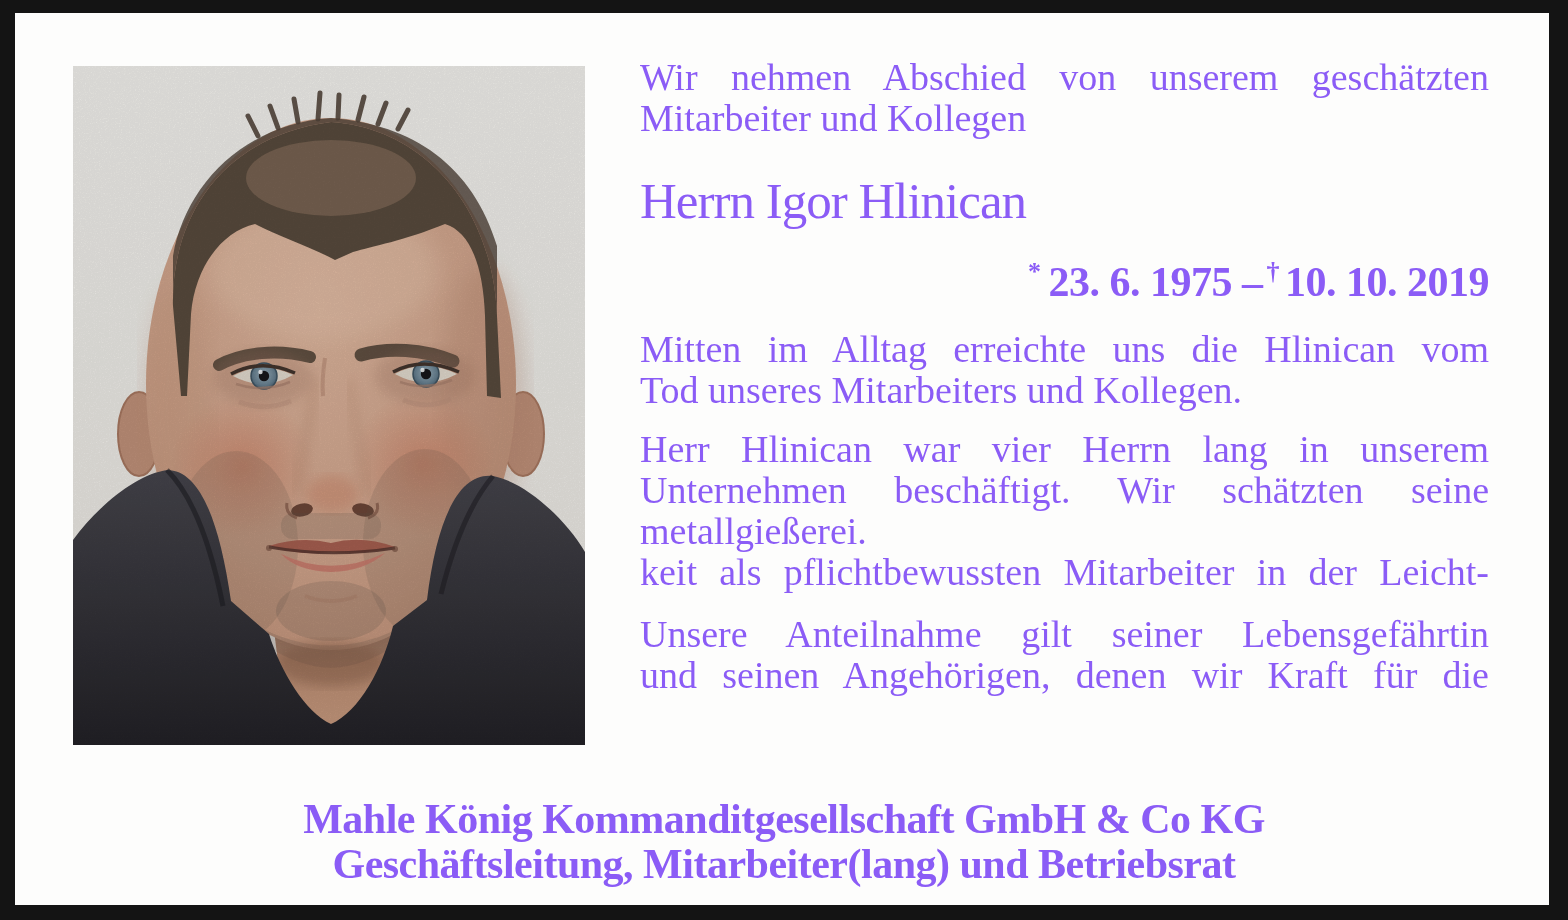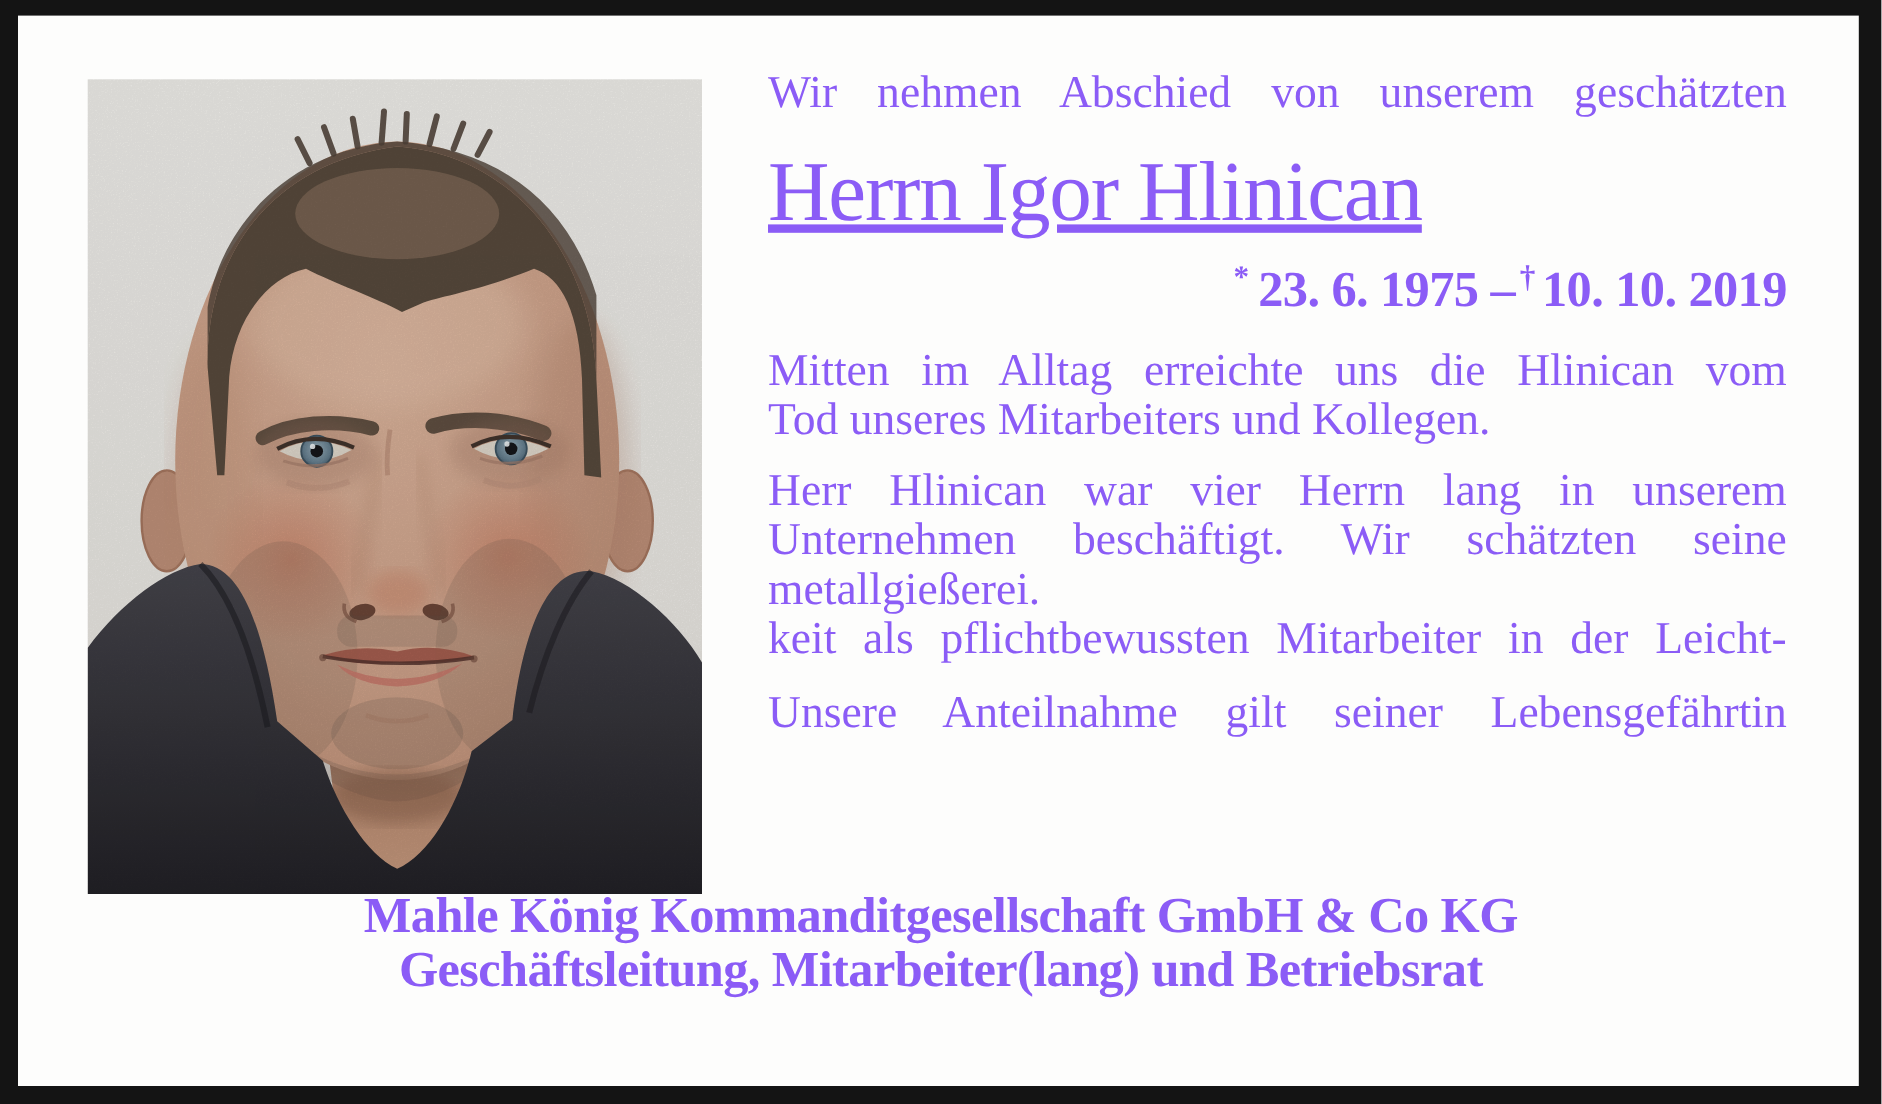--- a/index.html
+++ b/index.html
@@ -19,37 +19,37 @@
     position:absolute;left:73px;top:66px;width:512px;height:679px;
   }
   .photo svg{display:block;width:100%;height:100%;}
   .content{
     position:absolute;left:640px;top:57px;width:849px;
   }
   .intro{font-size:38px;line-height:41px;}
   .tline{text-align:justify;text-align-last:justify;text-justify:inter-word;}
   .tline.last{text-align-last:left;}
   .name{
-    font-size:71px;line-height:76px;font-weight:400;
-    letter-spacing:-1px;margin:24px 0 0 0;white-space:nowrap;text-decoration:underline;
+    font-size:51px;line-height:76px;font-weight:400;
+    letter-spacing:-1px;margin:24px 0 0 0;white-space:nowrap;
   }
   .dates{
     margin-top:9px;font-size:42px;line-height:48px;font-weight:700;
     letter-spacing:-0.5px;white-space:nowrap;text-align:right;
   }
   .dates .sup{font-size:26px;vertical-align:16px;font-weight:700;}
   .dates .birth-sym{margin-right:8px;}
   .dates .death-sym{margin:0 6px 0 2px;}
   .dates .dash{margin:0 2px 0 10px;}
   .para{font-size:38px;line-height:41px;}
   .para.p1{margin-top:23px;}
   .para.p2{margin-top:18px;}
   .para.p3{margin-top:21px;}
   .footer{
-    position:absolute;left:30px;right:30px;top:742px;
+    position:absolute;left:30px;right:30px;top:797px;
     text-align:center;font-weight:700;font-size:42px;line-height:45px;
     letter-spacing:-0.5px;
   }
 </style>
 </head>
 <body>
 
 <div class="card">
   <div class="inner"></div>
 
@@ -193,40 +193,42 @@
         <path d="M420,410 C398,436 380,480 368,528" stroke="#1d1c21" stroke-width="5" fill="none" opacity="0.55"></path>
       </g>
 
       <rect x="0" y="0" width="512" height="679" filter="url(#grain)" opacity="0.09"></rect>
     </svg>
   </div>
 
   <div class="content">
     <div class="intro">
         <div class="tline">Wir nehmen Abschied von unserem geschätzten</div>
+        <div class="tline last">Mitarbeiter und Kollegen</div>
       </div>
 
     <h1 class="name">Herrn Igor Hlinican</h1>
 
     <div class="dates">
       <span class="sup birth-sym">*</span><span>23. 6. 1975</span><span class="dash">–</span><span class="sup death-sym">†</span><span>10. 10. 2019</span>
     </div>
 
     <div class="para p1">
         <div class="tline">Mitten im Alltag erreichte uns die Hlinican vom</div>
         <div class="tline last">Tod unseres Mitarbeiters und Kollegen.</div>
       </div>
     <div class="para p2">
         <div class="tline">Herr Hlinican war vier Herrn lang in unserem</div>
         <div class="tline">Unternehmen beschäftigt. Wir schätzten seine</div>
         <div class="tline last">metallgießerei.</div>
         <div class="tline">keit als pflichtbewussten Mitarbeiter in der Leicht-</div>
       </div>
     <div class="para p3">
         <div class="tline">Unsere Anteilnahme gilt seiner Lebensgefährtin</div>
+        <div class="tline">und seinen Angehörigen, denen wir Kraft für die</div>
       </div>
   </div>
 
   <div class="footer">
     <div>Mahle König Kommanditgesellschaft GmbH &amp; Co KG</div>
     <div>Geschäftsleitung, Mitarbeiter(lang) und Betriebsrat</div>
   </div>
 </div>
 
 </body></html>

